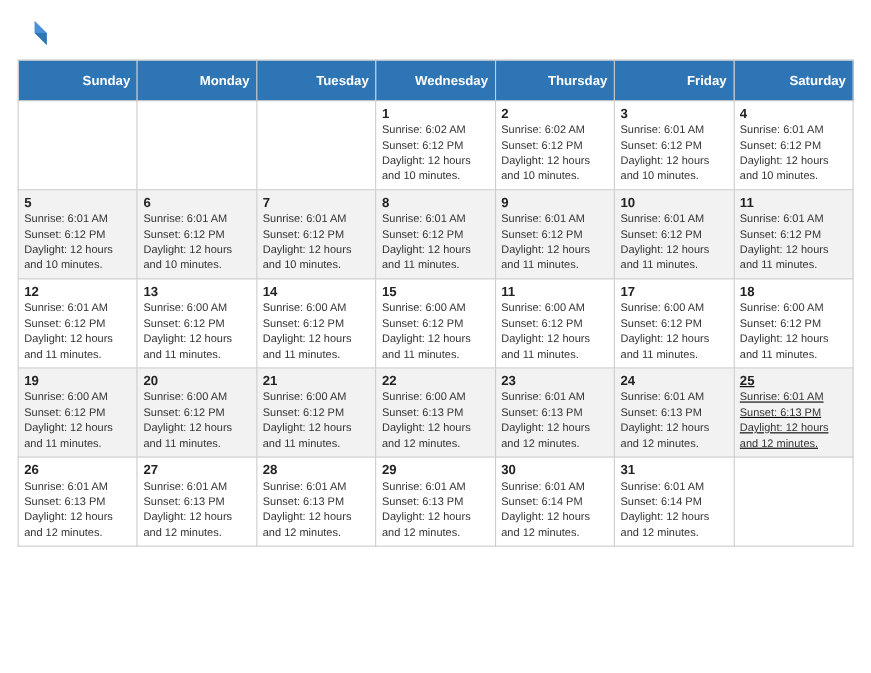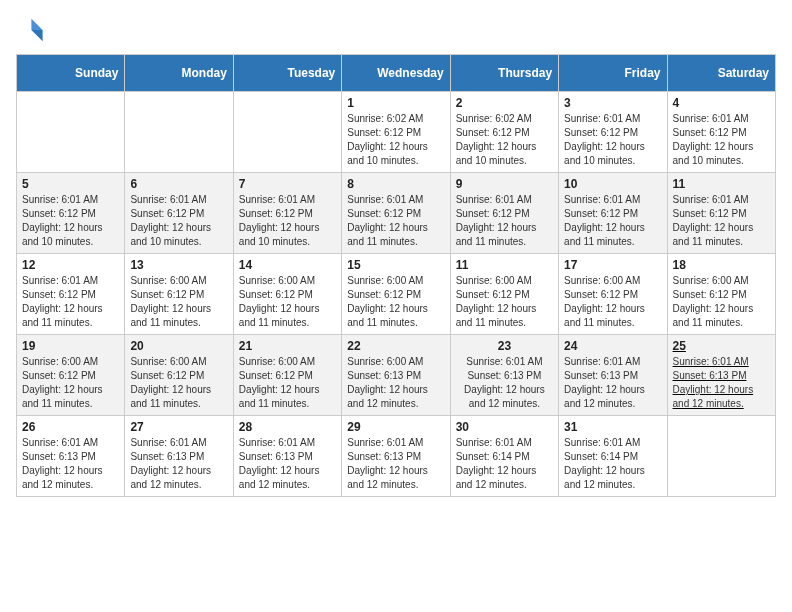--- a/index.html
+++ b/index.html
@@ -210,21 +210,21 @@
           <div class="day-info">Sunrise: 6:00 AM<br>Sunset: 6:12 PM<br>Daylight: 12 hours and 11 minutes.</div>
         </td>
         <td style="background: rgb(242, 242, 242);">
           <span class="day-num">21</span>
           <div class="day-info">Sunrise: 6:00 AM<br>Sunset: 6:12 PM<br>Daylight: 12 hours and 11 minutes.</div>
         </td>
         <td style="background: rgb(242, 242, 242);">
           <span class="day-num">22</span>
           <div class="day-info">Sunrise: 6:00 AM<br>Sunset: 6:13 PM<br>Daylight: 12 hours and 12 minutes.</div>
         </td>
-        <td style="background: rgb(242, 242, 242); text-align: center;">
+        <td style="background: rgb(242, 242, 242);">
           <span class="day-num">23</span>
           <div class="day-info">Sunrise: 6:01 AM<br>Sunset: 6:13 PM<br>Daylight: 12 hours and 12 minutes.</div>
         </td>
         <td style="background: rgb(242, 242, 242); margin-left: 27px;">
           <span class="day-num">24</span>
           <div class="day-info">Sunrise: 6:01 AM<br>Sunset: 6:13 PM<br>Daylight: 12 hours and 12 minutes.</div>
         </td>
         <td style="background: rgb(242, 242, 242); text-decoration: underline;">
           <span class="day-num">25</span>
           <div class="day-info">Sunrise: 6:01 AM<br>Sunset: 6:13 PM<br>Daylight: 12 hours and 12 minutes.</div>

